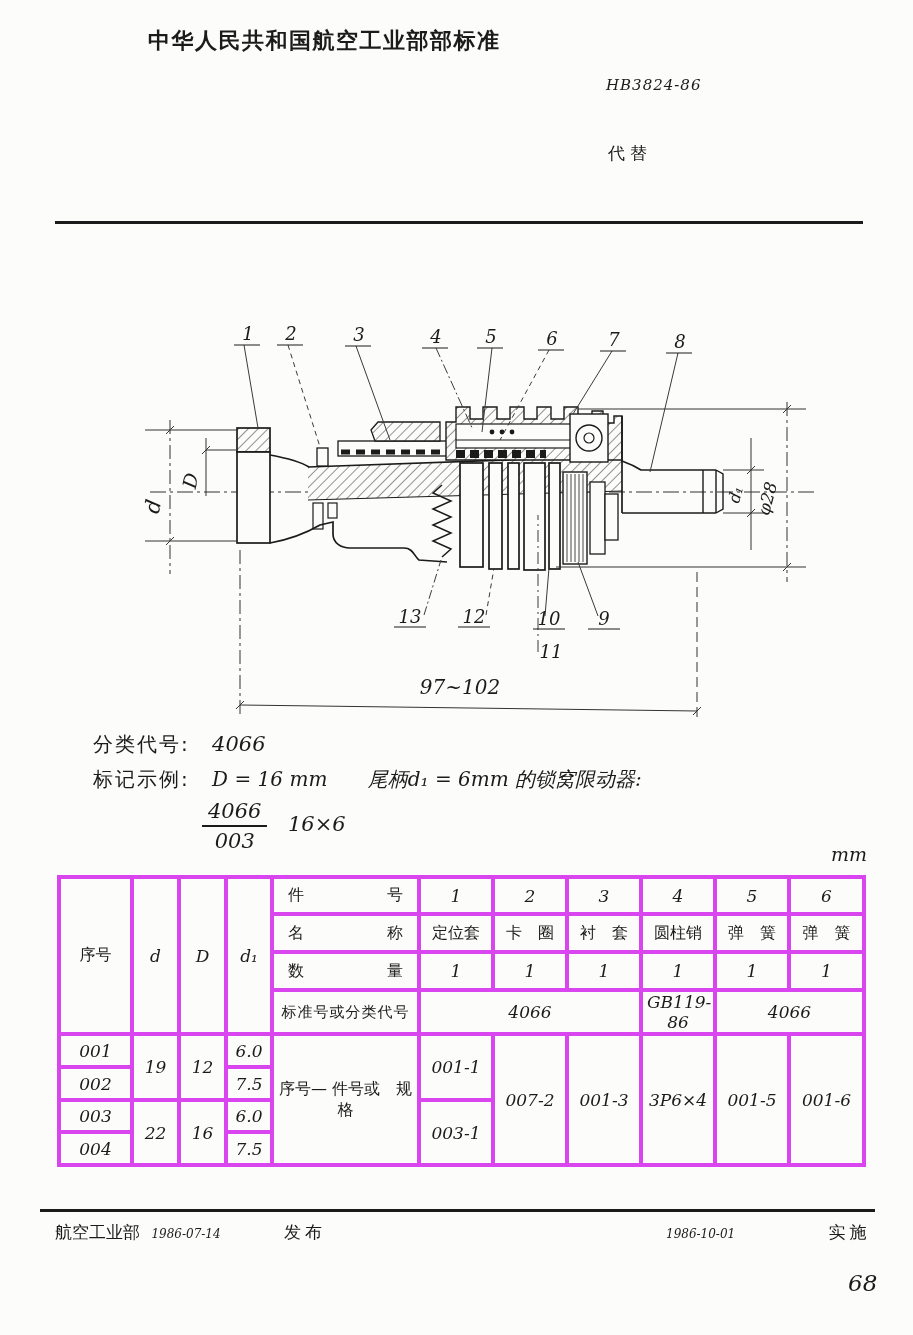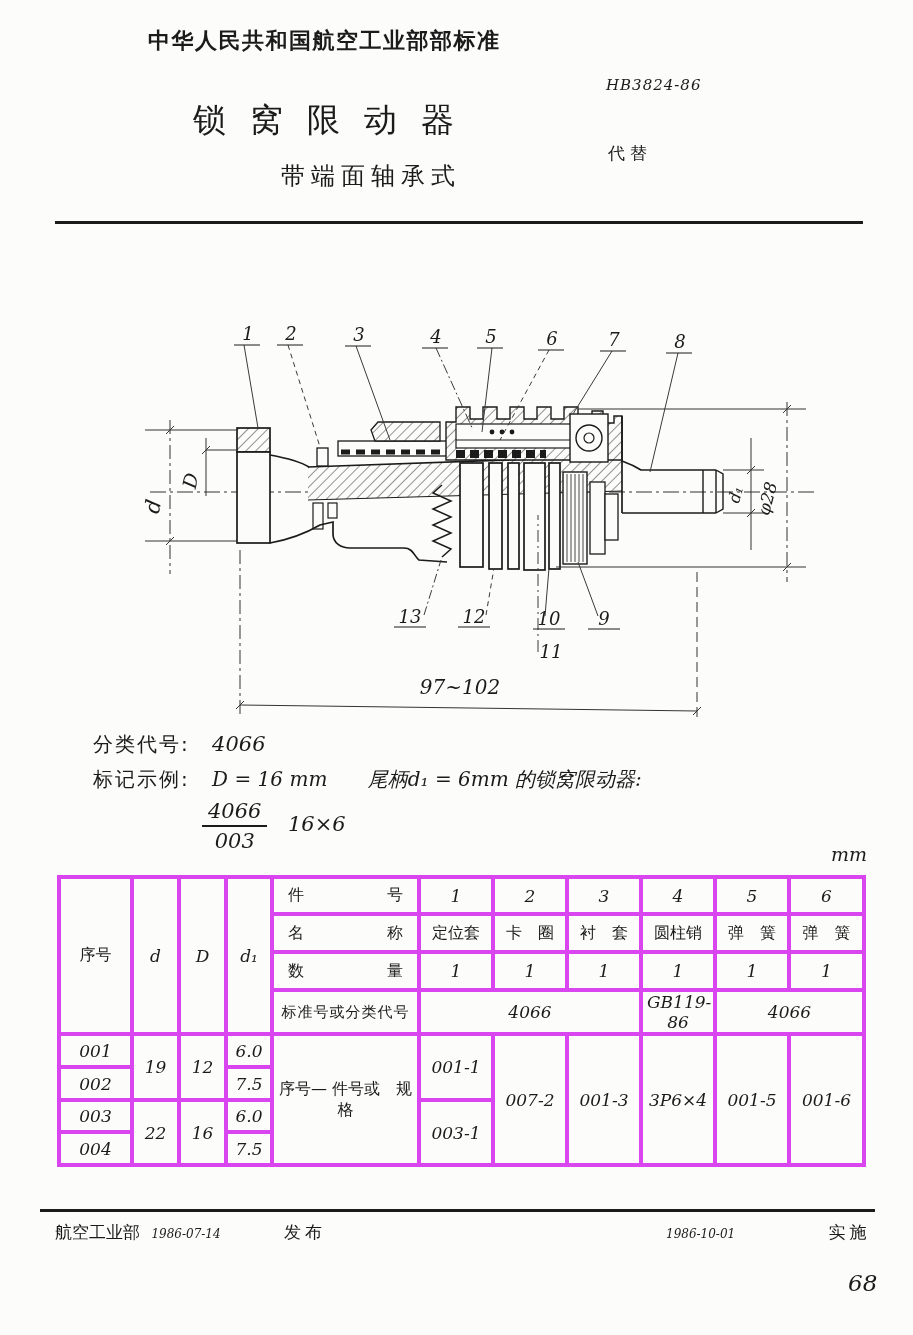--- a/index.html
+++ b/index.html
@@ -55,23 +55,21 @@
   
   svg text.hw{font-family:"DejaVu Serif", serif; font-style:italic; fill:#1b1b1b;}
 </style>
 </head>
 <body>
 
 <div class="page">
 
   <div class="abs authority cn">中华人民共和国航空工业部部标准</div>
   <div class="abs std-no hw">HB3824-86</div>
-  <div class="abs doc-title cn">锁窝限动器</div>
   <div class="abs replaces cn">代替</div>
-  <div class="abs subtitle cn">带端面轴承式</div>
   <div class="abs rule rule-top"></div>
 
   <svg class="abs" style="left:0; top:310px;" width="913" height="420" viewBox="0 0 913 420">
     <defs>
       <pattern id="hatch" patternUnits="userSpaceOnUse" width="7" height="7" patternTransform="rotate(45)">
         <rect width="7" height="7" fill="#fcfcfa"></rect>
         <line x1="0" y1="0" x2="0" y2="7" stroke="#2b2b2b" stroke-width="1"></line>
       </pattern>
     </defs>
 

